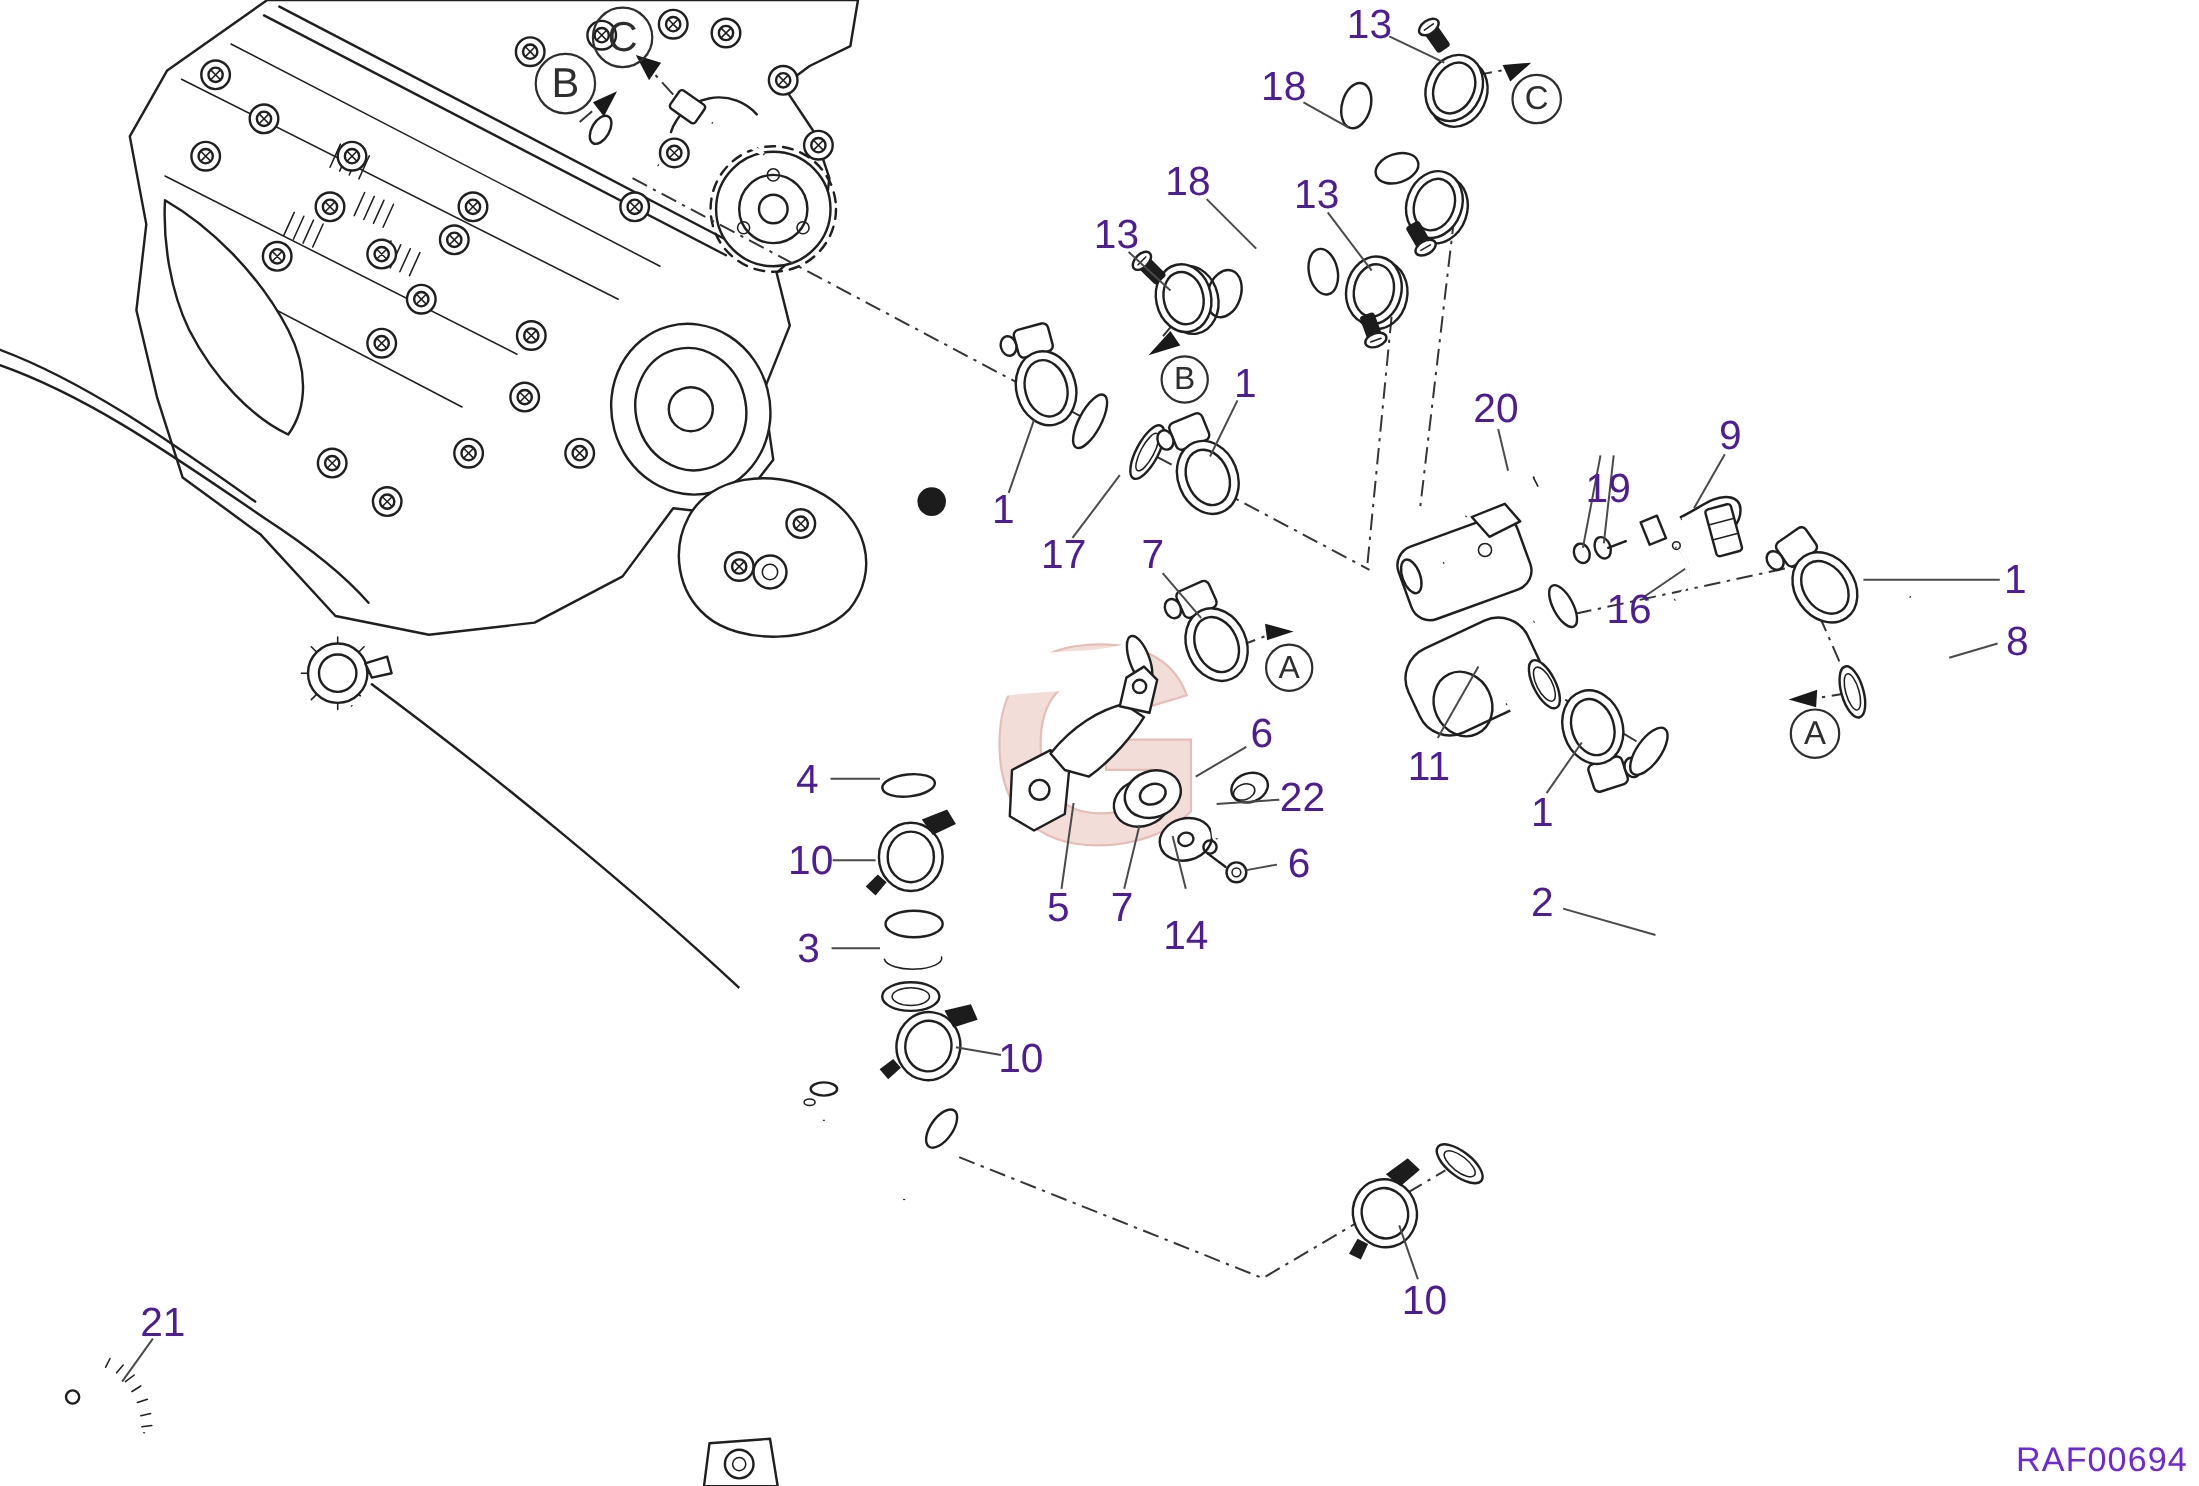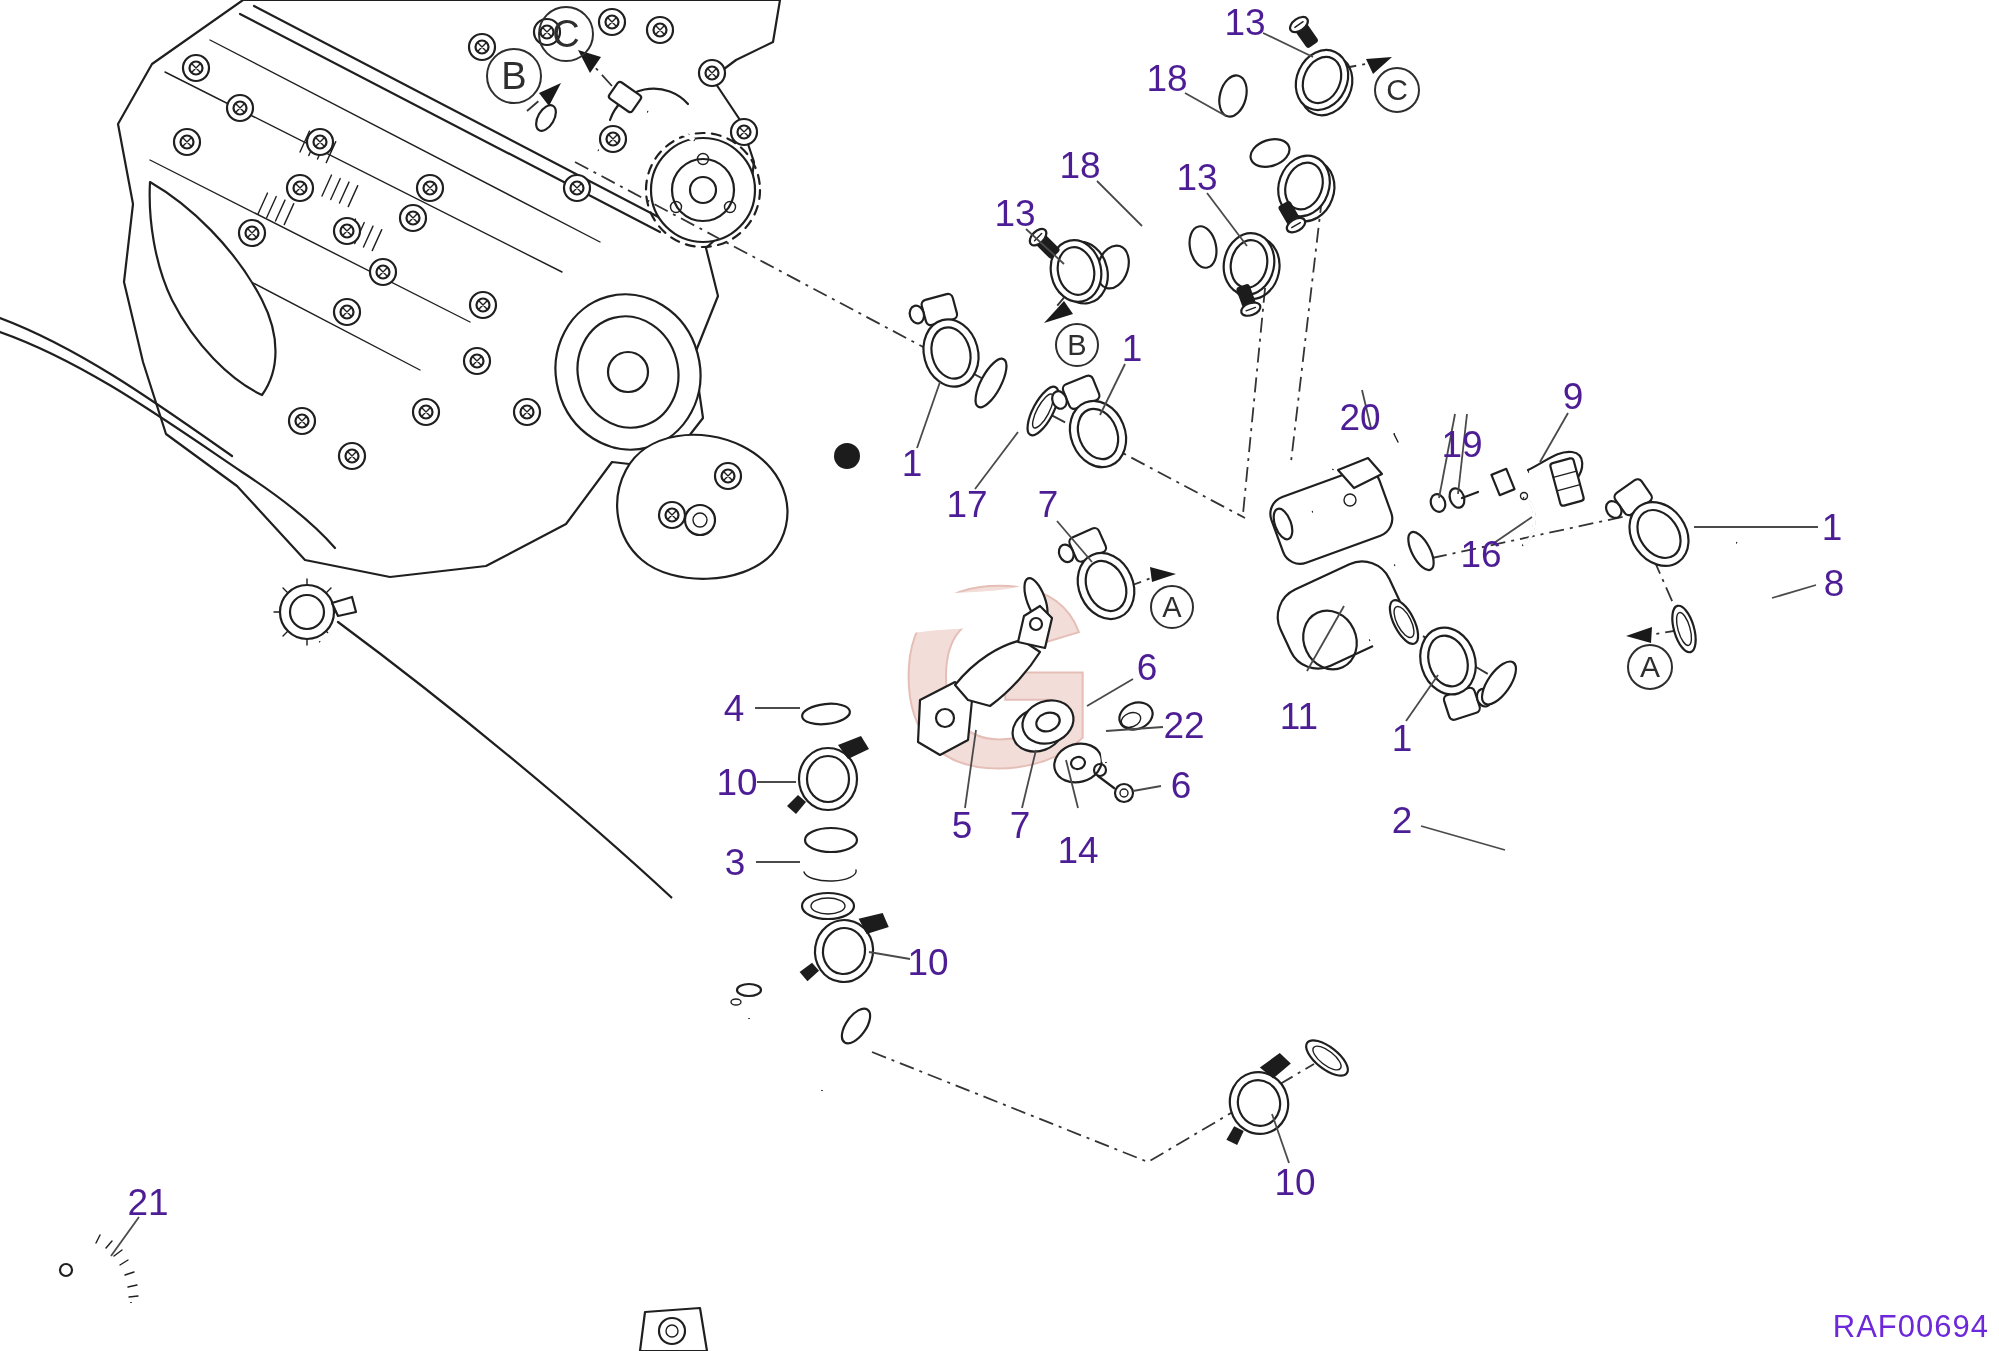--- a/index.html
+++ b/index.html
@@ -353,27 +353,27 @@
 <div id="callout-layer" style="position:absolute;left:0;top:0;width:100%;height:100%;">
       <div class="callout" style="left: 1245px; top: 22px;">13</div>
       <div class="callout" style="left: 1167px; top: 78px;">18</div>
       <div class="callout" style="left: 1080px; top: 165px;">18</div>
       <div class="callout" style="left: 1197px; top: 177px;">13</div>
       <div class="callout" style="left: 1015px; top: 213px;">13</div>
       <div class="callout" style="left: 1132px; top: 348px;">1</div>
       <div class="callout" style="left: 912px; top: 463px;">1</div>
       <div class="callout" style="left: 967px; top: 504px;">17</div>
       <div class="callout" style="left: 1048px; top: 504px;">7</div>
-      <div class="callout" style="left: 1360px; top: 371px; margin-top: 46px;">20</div>
+      <div class="callout" style="left: 1360px; top: 371px;">20</div>
       <div class="callout" style="left: 1462px; top: 396px; margin-top: 48px;">19</div>
       <div class="callout" style="left: 1573px; top: 396px;">9</div>
       <div class="callout" style="left: 1481px; top: 554px;">16</div>
       <div class="callout" style="left: 1832px; top: 527px;">1</div>
       <div class="callout" style="left: 1834px; top: 583px;">8</div>
-      <div class="callout" style="left: 1299px; top: 716px;">11</div>
+      <div class="callout" style="left: 1299px; top: 697px;">11</div>
       <div class="callout" style="left: 1402px; top: 738px;">1</div>
       <div class="callout" style="left: 1147px; top: 667px;">6</div>
       <div class="callout" style="left: 1184px; top: 725px;">22</div>
       <div class="callout" style="left: 1181px; top: 785px;">6</div>
       <div class="callout" style="left: 734px; top: 708px;">4</div>
       <div class="callout" style="left: 737px; top: 782px;">10</div>
       <div class="callout" style="left: 735px; top: 862px;">3</div>
       <div class="callout" style="left: 928px; top: 962px;">10</div>
       <div class="callout" style="left: 962px; top: 825px;">5</div>
       <div class="callout" style="left: 1020px; top: 825px;">7</div>

